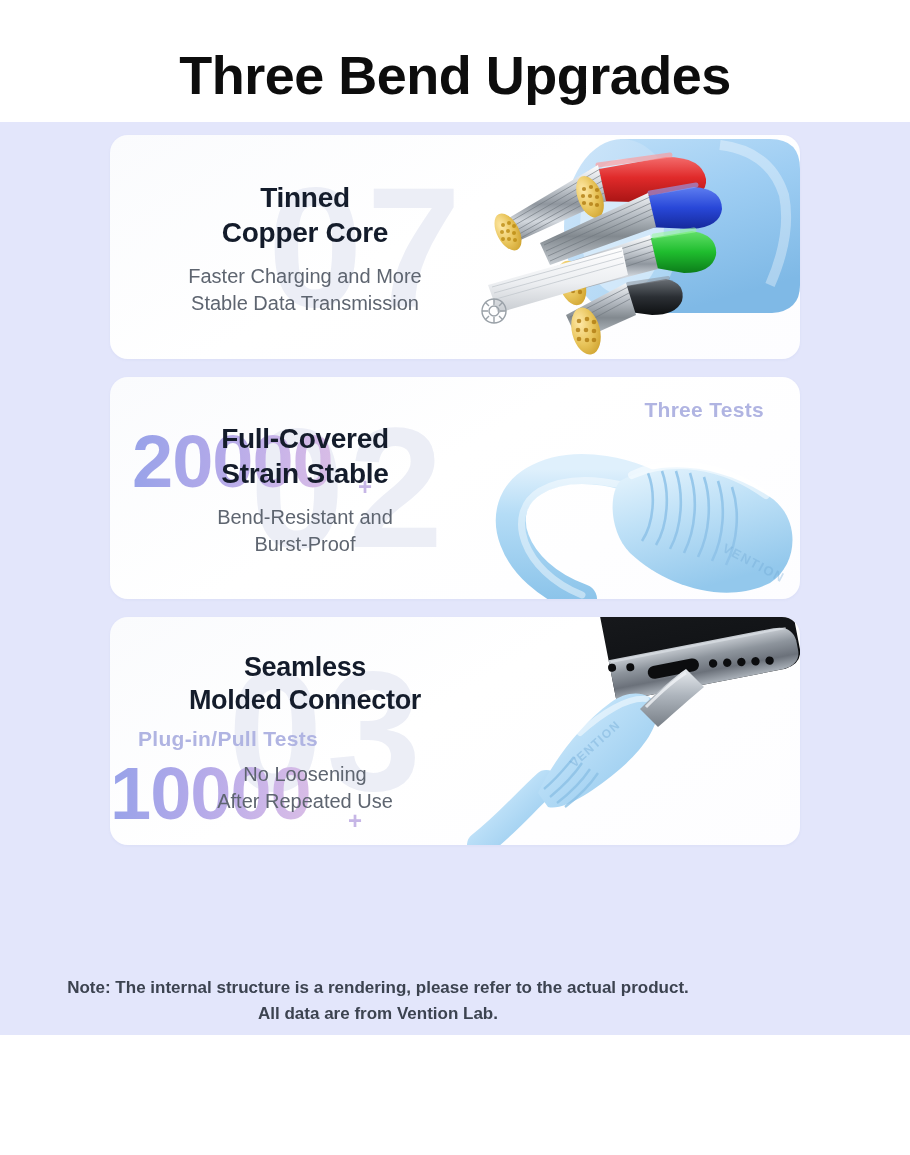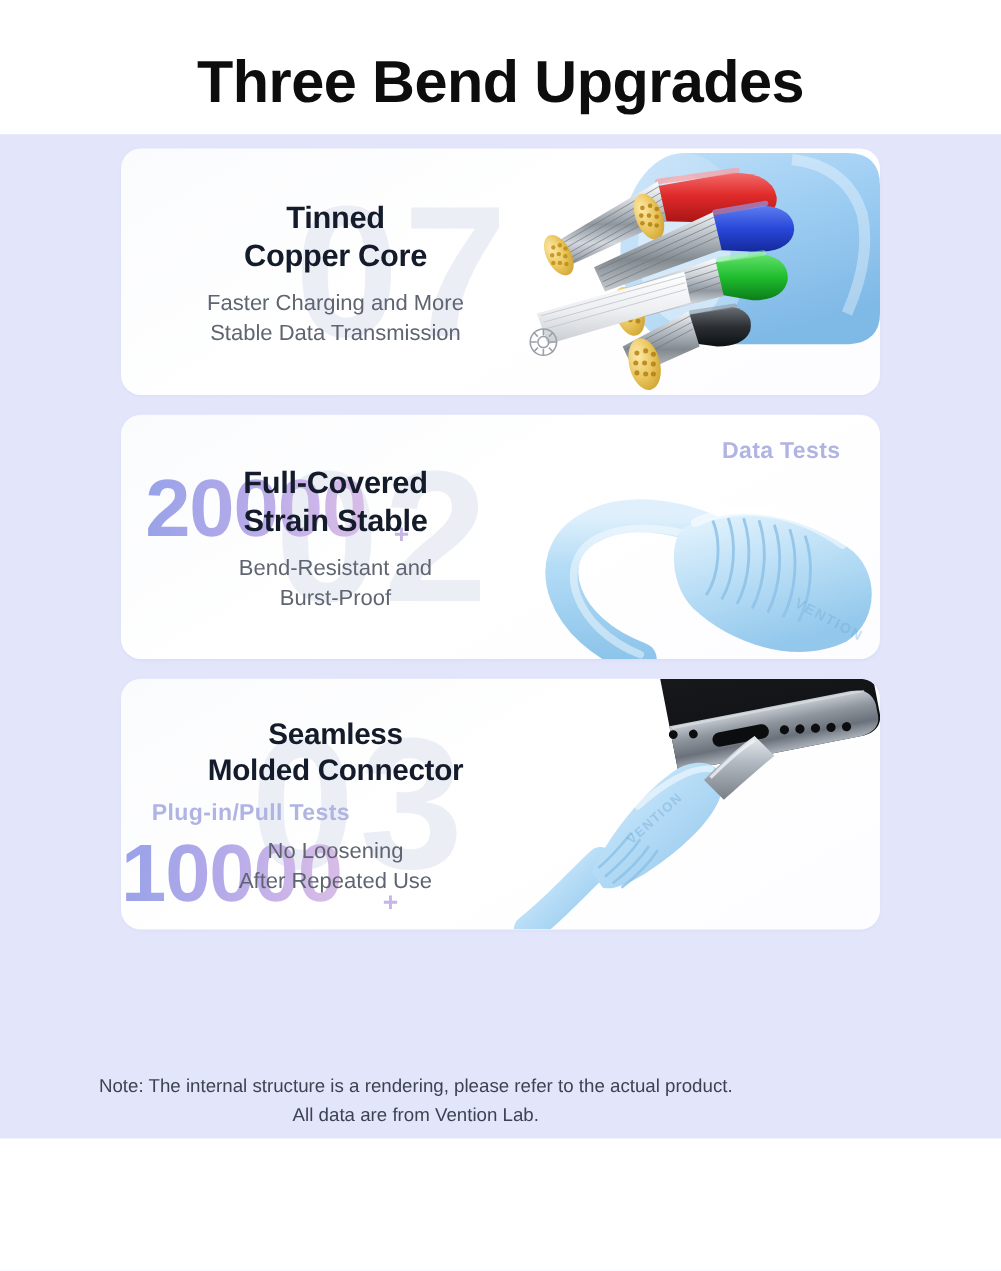--- a/index.html
+++ b/index.html
@@ -168,20 +168,21 @@
   .note {
     position: absolute;
     left: 0;
     top: 975px;
     width: 756px;
     text-align: center;
     font-size: 17px;
     color: #3c4350;
     line-height: 1.5;
     z-index: 5;
+    font-weight: bold;
   }
   .note div { display: block; }
 </style>
 </head>
 <body>
 
 <div class="panel"></div>
 
 <div class="page-title">Three Bend Upgrades</div>
 
@@ -418,21 +419,21 @@
           </g>
           <path d="M162 98 C 200 80 252 86 296 118" stroke="#ffffff" stroke-width="8" fill="none" opacity="0.5" stroke-linecap="round"></path>
         </g>
 
         <g opacity="0.35" transform="rotate(28 272 178)">
           <text x="252" y="184" font-family="Liberation Sans, sans-serif" font-size="13" font-weight="bold" fill="#6ea7d4" letter-spacing="1.5">VENTION</text>
         </g>
       </svg>
     </div>
 
-    <div class="stat-label c2-label">Data Tests</div>
+    <div class="stat-label c2-label">Three Tests</div>
     <div class="stat-number c2-number">20000</div>
     <div class="stat-plus c2-plus">+</div>
 
     <div class="card-text">
       <div class="card-heading">
         <span>Full-Covered</span><br>
         <span>Strain Stable</span>
       </div>
       <div class="card-sub">
         <span>Bend-Resistant and</span><br>

